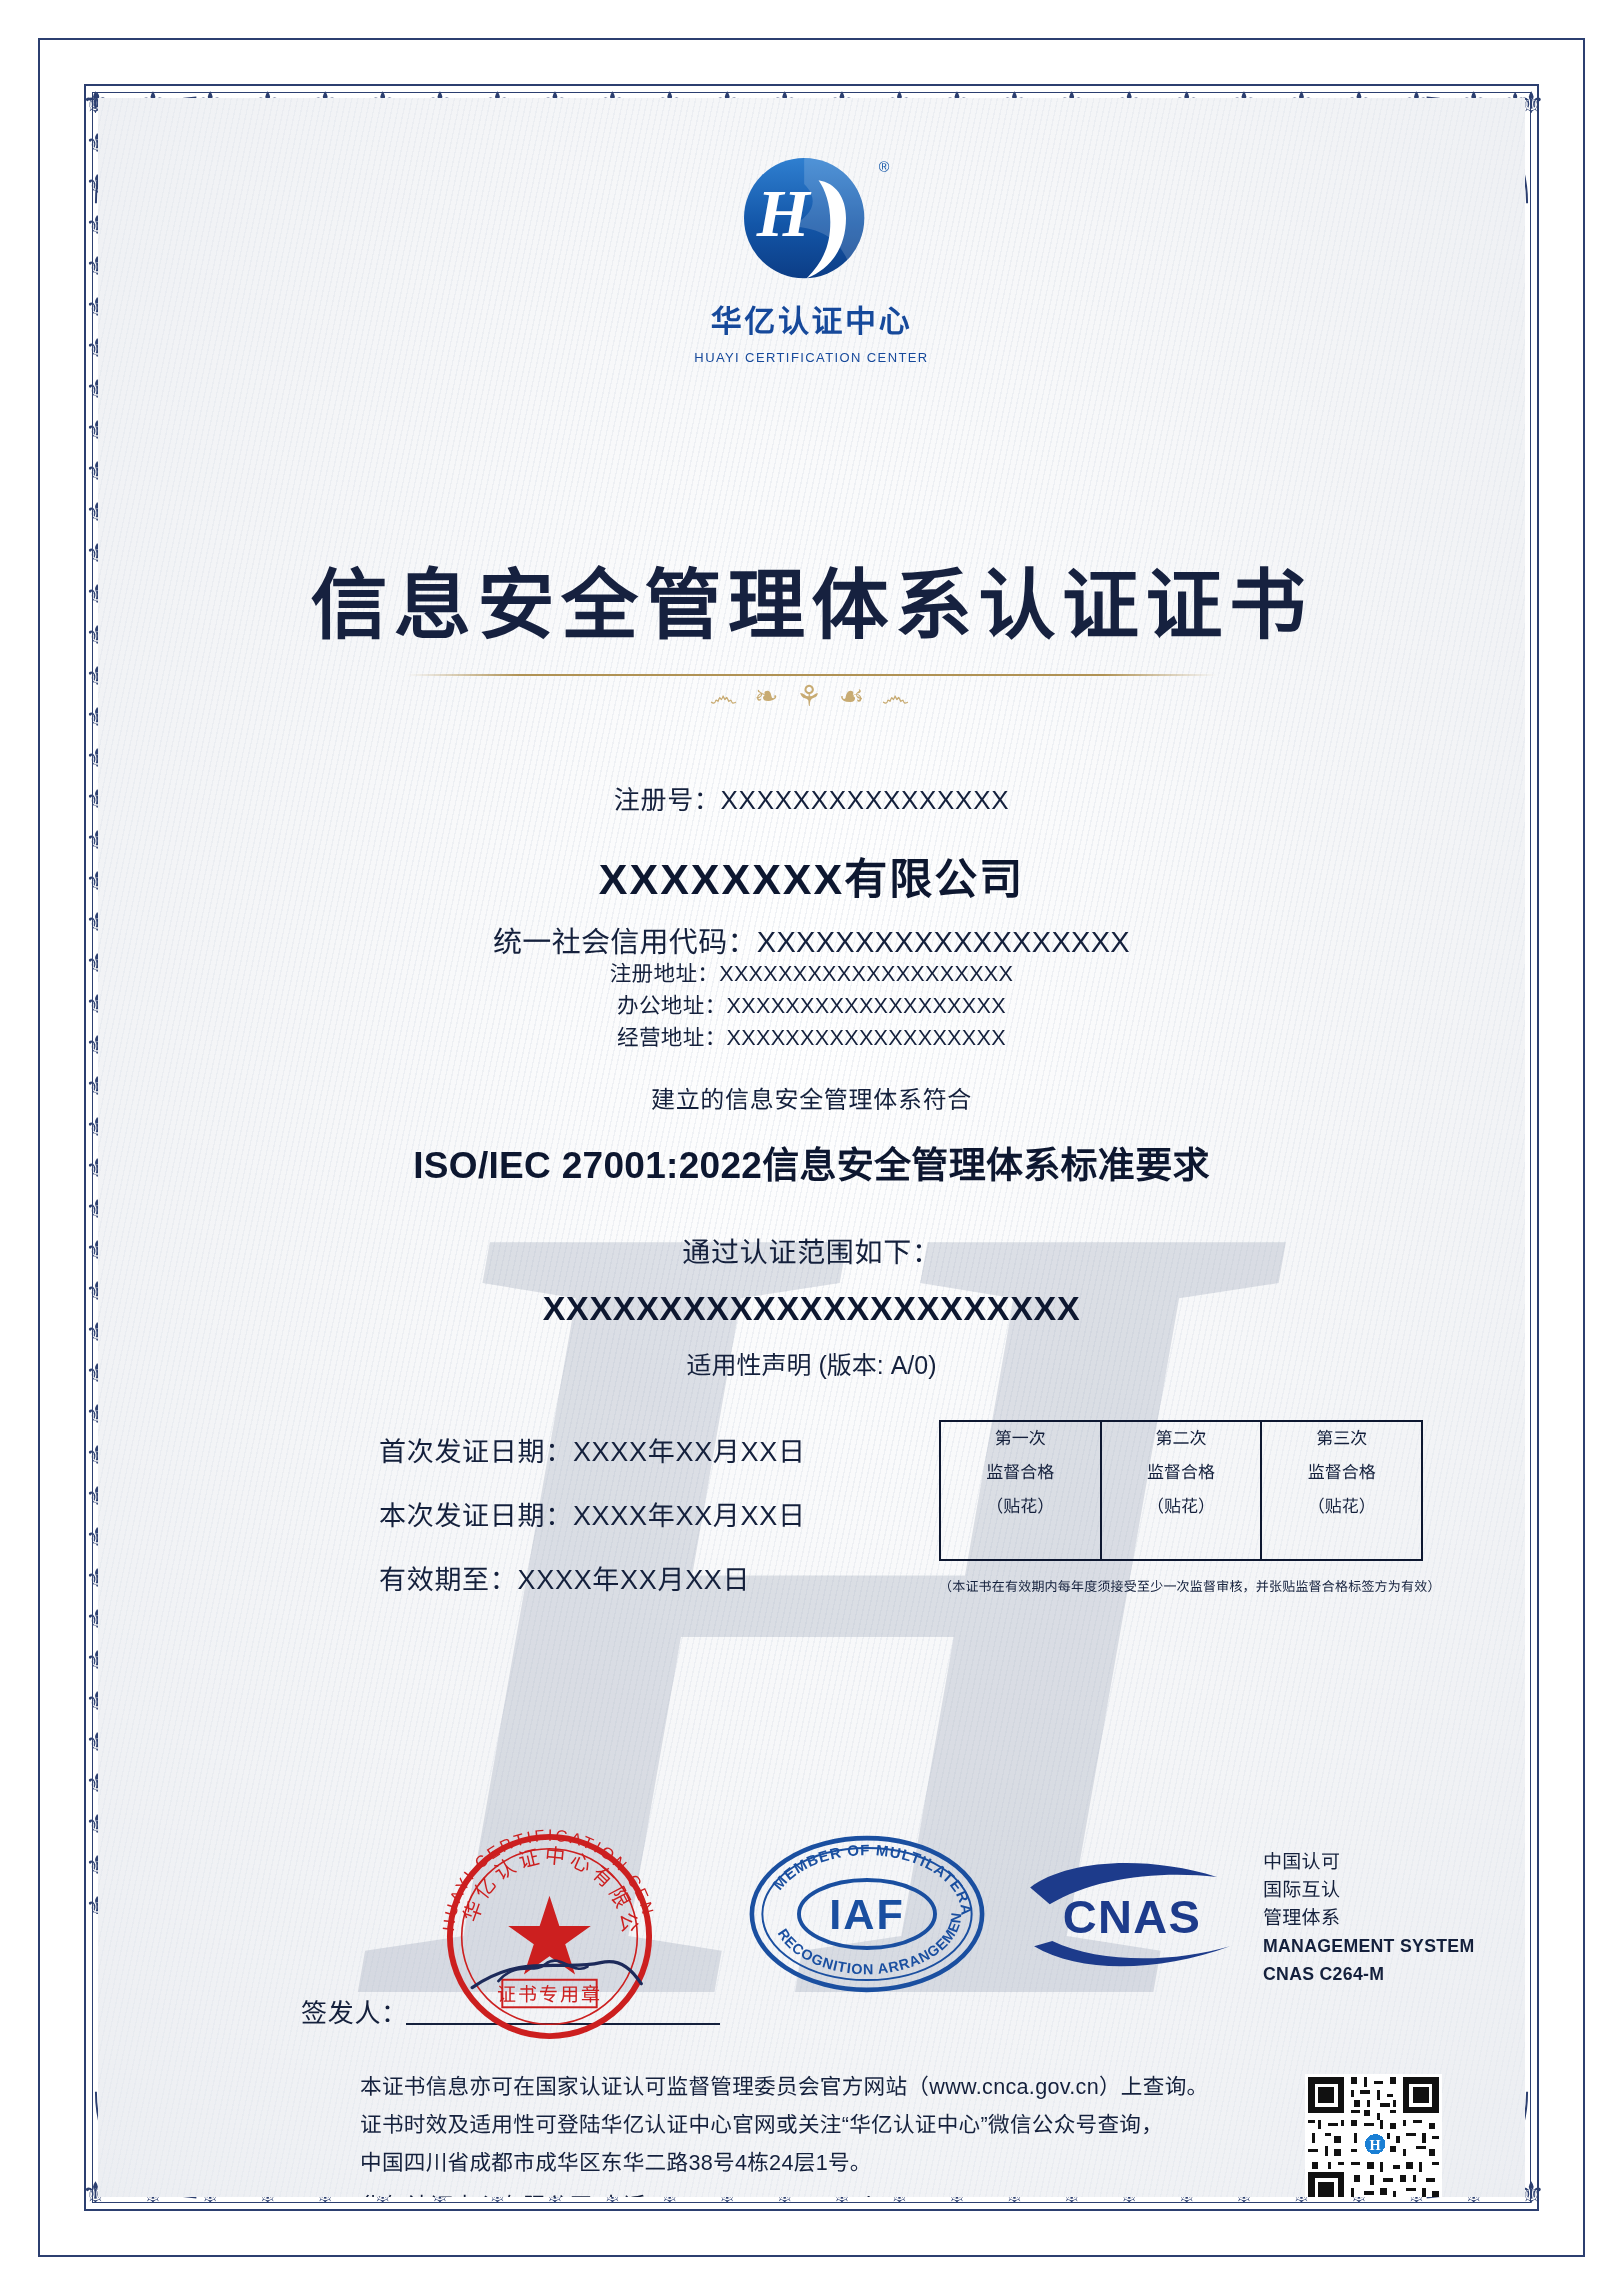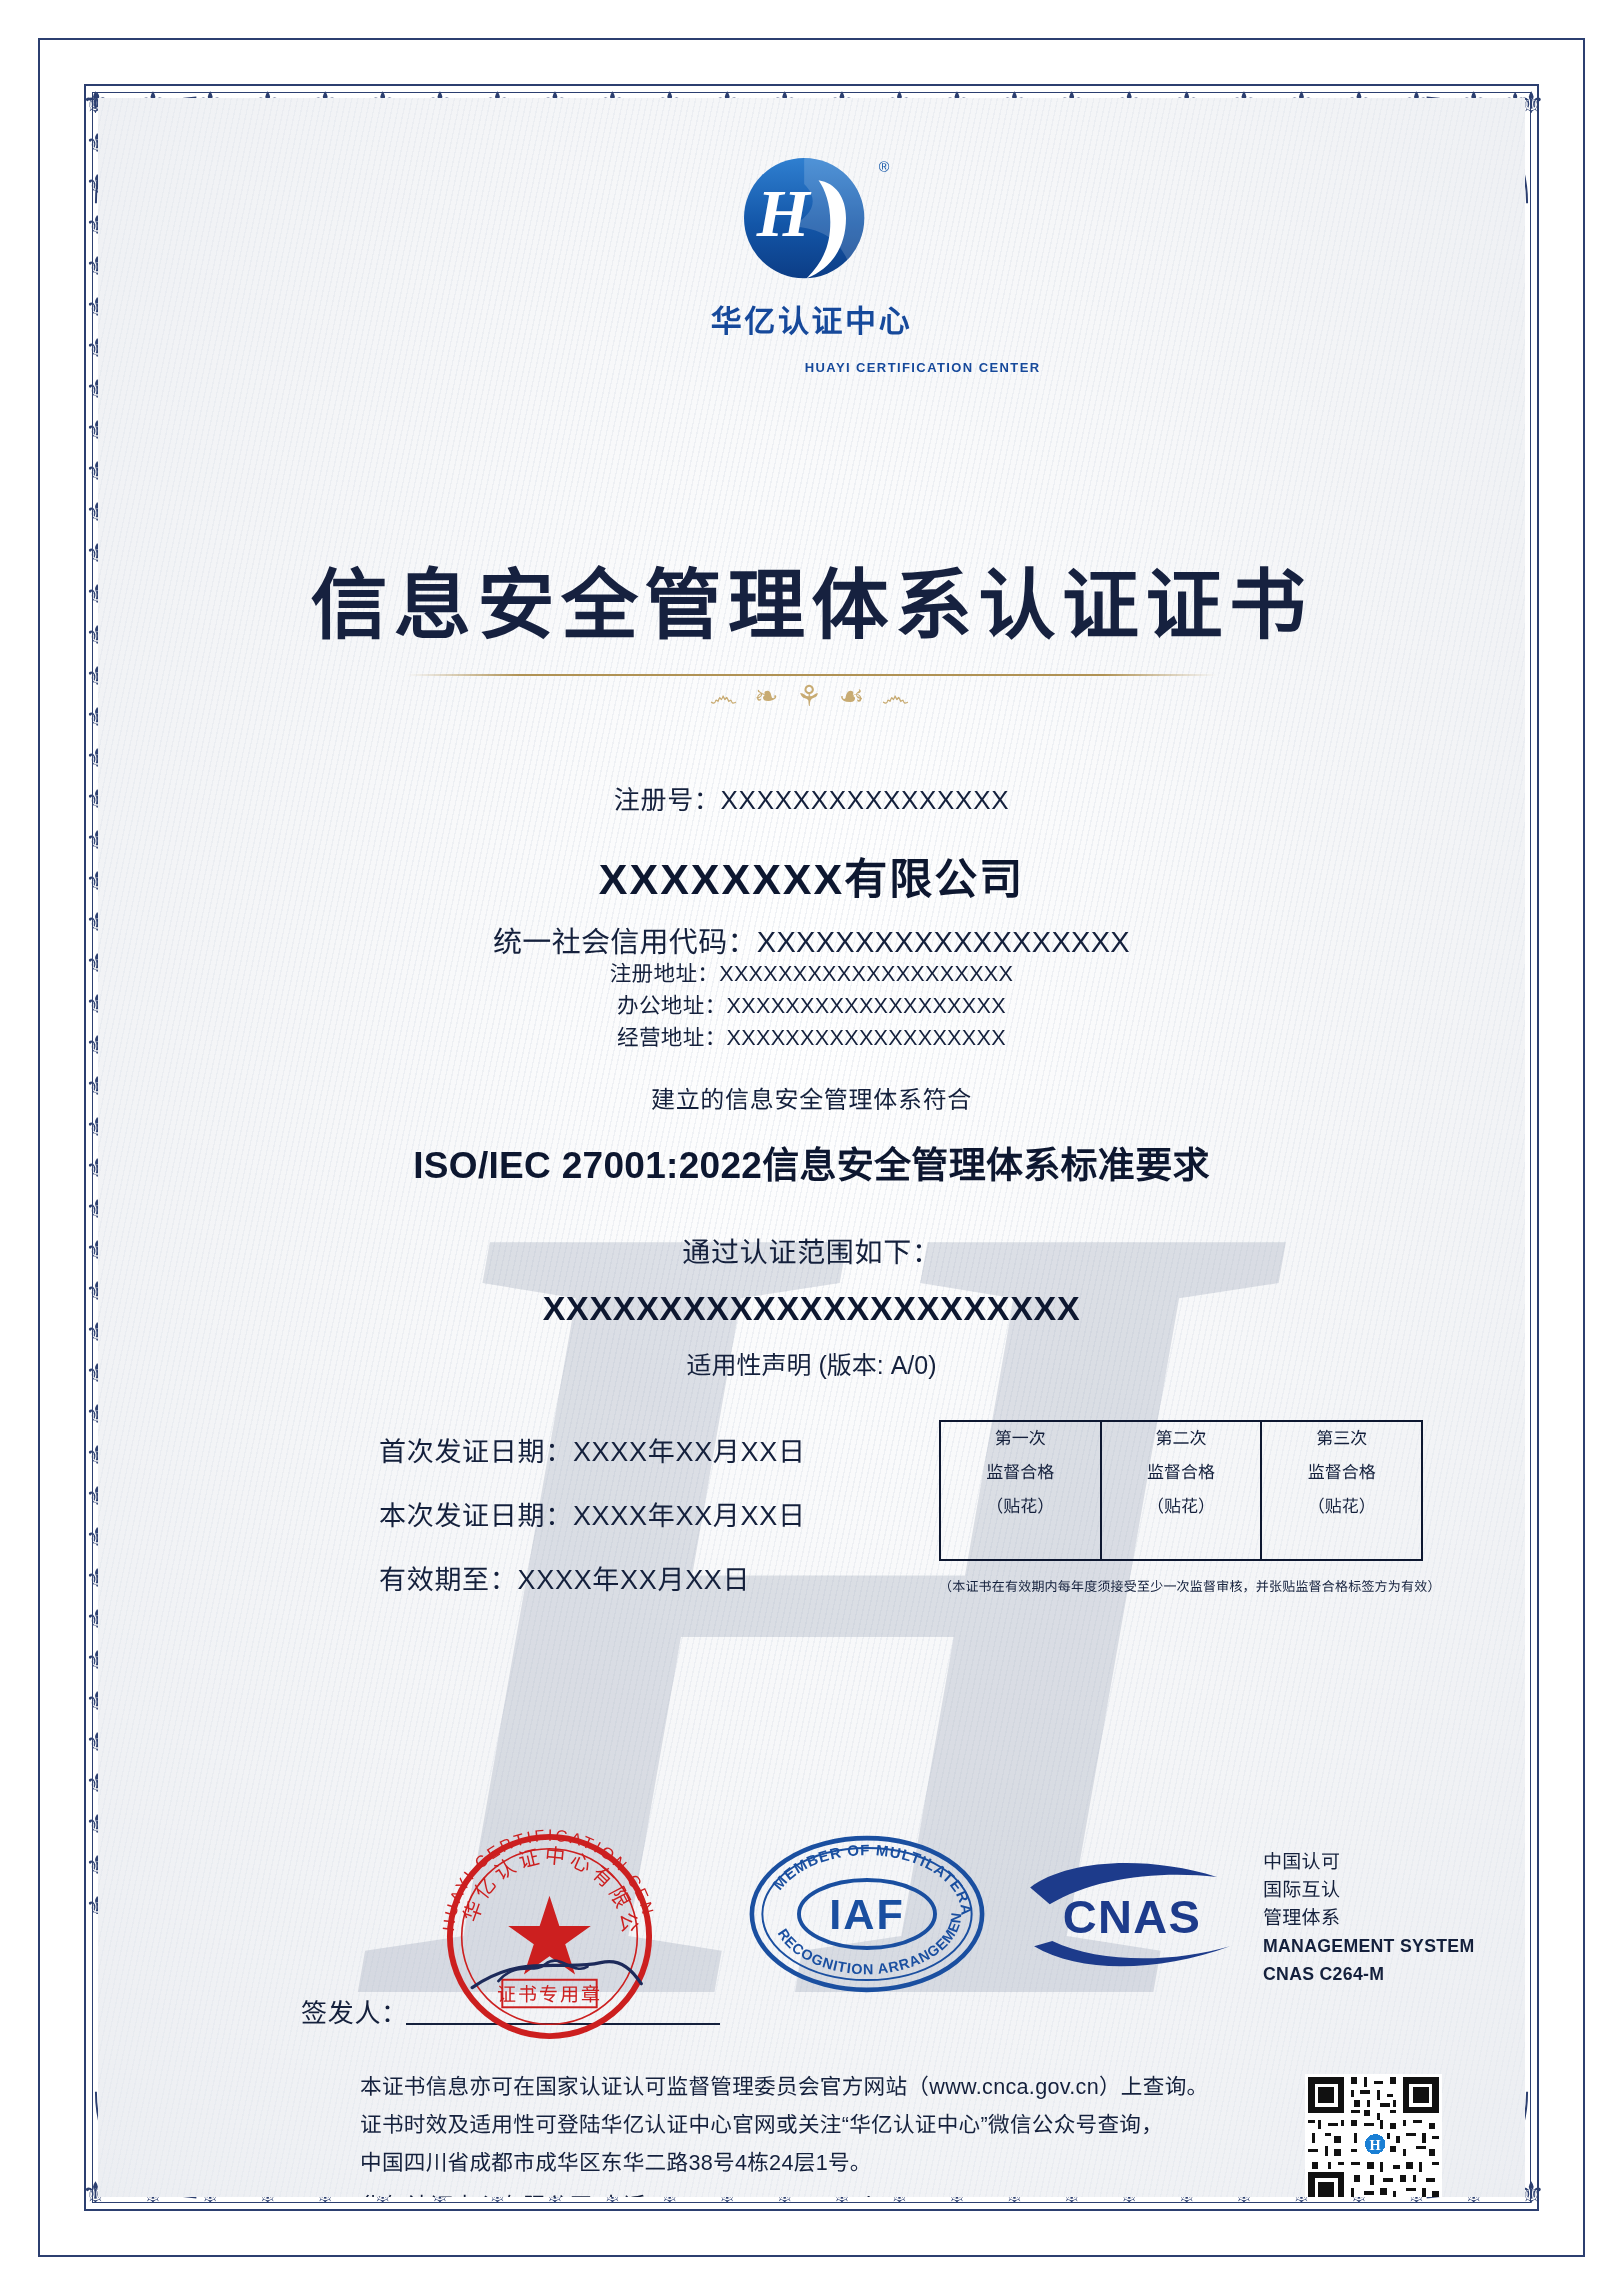--- a/index.html
+++ b/index.html
@@ -154,26 +154,25 @@
   }
   .logo-cn {
     margin-top: 2px;
     font-size: 31px;
     letter-spacing: 2.6px;
     font-weight: bold;
     color: #16499b;
     font-family: "Liberation Sans", sans-serif;
   }
   .logo-en {
-    margin-top: 19px;
+    margin-top: 9px;
     font-size: 13px;
     letter-spacing: 1.4px;
-    font-weight: bold;
+    font-weight: normal;
     color: #16499b;
-    text-align: right;
   }
 
   
   .cert-title {
     position: absolute;
     left: 0; right: 0;
     top: 445px;
     text-align: center;
     font-size: 77px;
     font-weight: bold;

